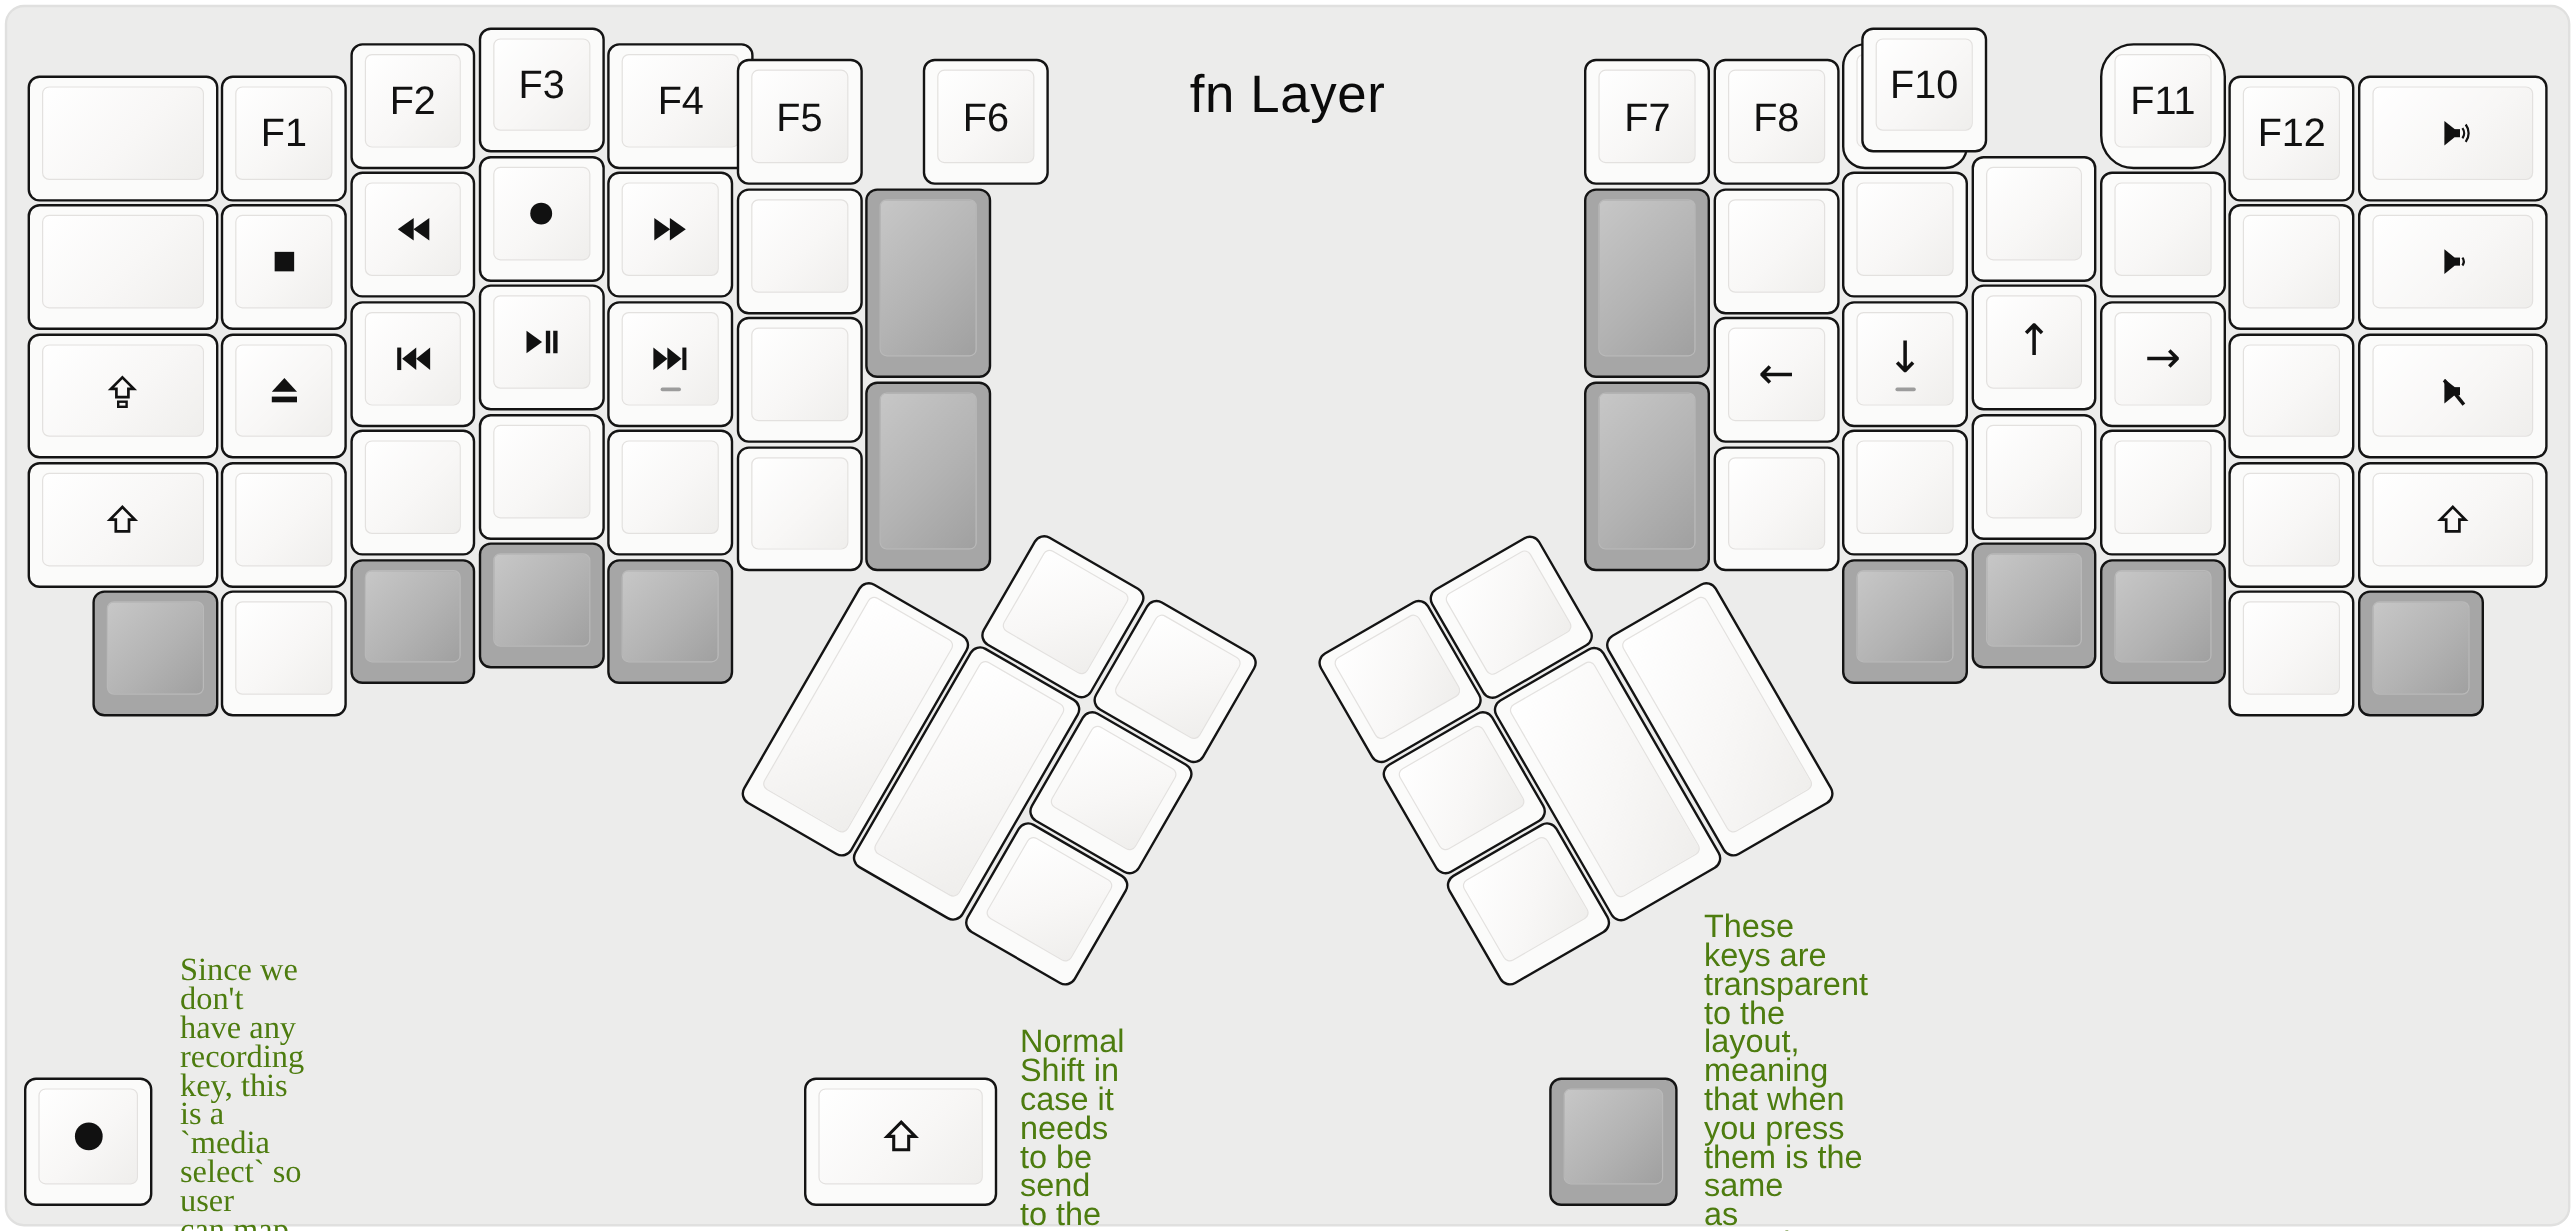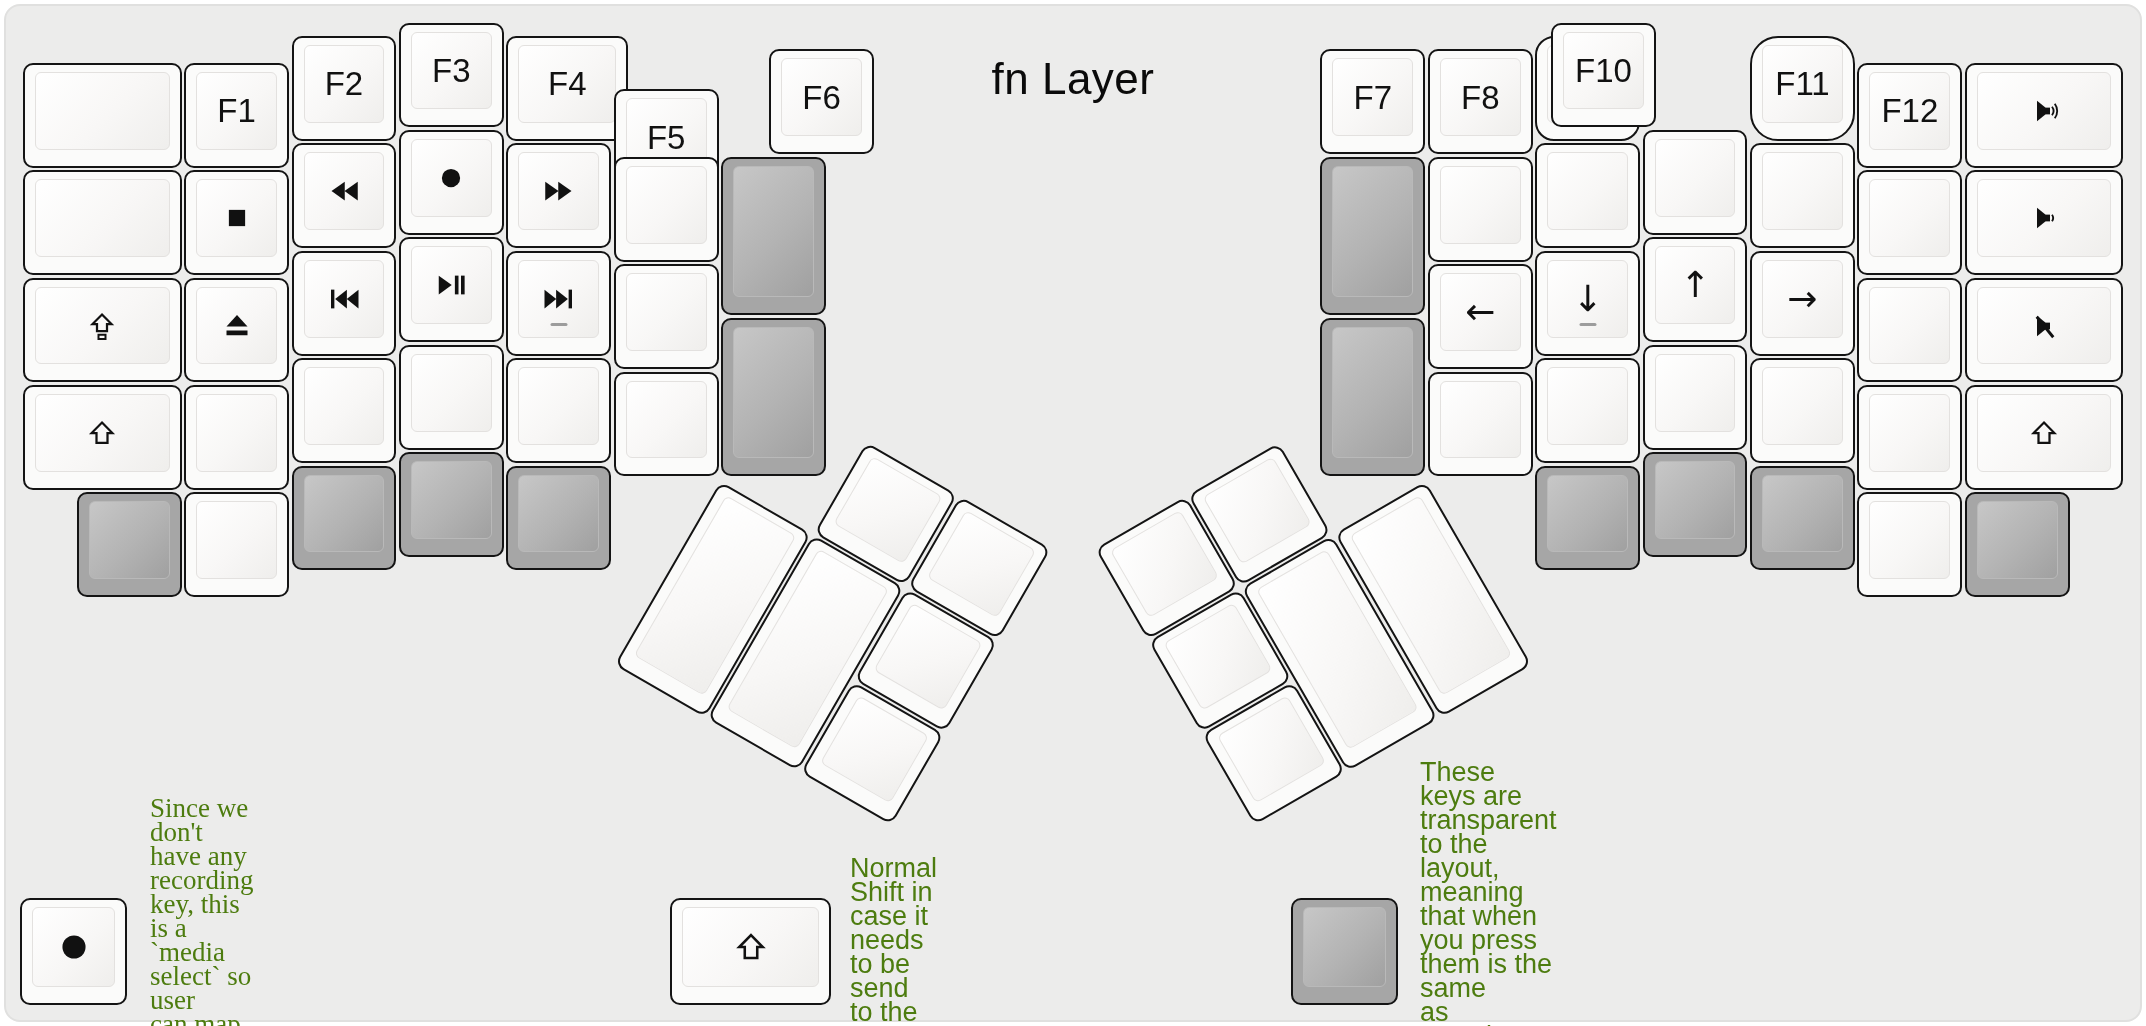--- a/index.html
+++ b/index.html
@@ -208,21 +208,21 @@
               <path d="M9.7 4.5 V19.5 L19.1 12 Z" fill="#111"></path>
               <path d="M0.4 4.5 V19.5 L9.8 12 Z" fill="#111"></path>
             </svg>
           </span>
           <div class="homing"></div>
         </div>
       </div>
       <div class="key w" style="left: 506.3px; top: 358.125px; width: 104.9px; height: 104.9px;">
         <div class="cap"></div>
       </div>
-      <div class="key w" style="left: 613.7px; top: 49.35px; width: 104.9px; height: 104.9px; margin-top: 40px;">
+      <div class="key w" style="left: 613.7px; top: 49.35px; width: 104.9px; height: 104.9px;">
         <div class="cap">
           <span class="klabel">F5</span>
         </div>
       </div>
       <div class="key w" style="left: 613.7px; top: 156.75px; width: 104.9px; height: 104.9px;">
         <div class="cap"></div>
       </div>
       <div class="key w" style="left: 613.7px; top: 264.15px; width: 104.9px; height: 104.9px;">
         <div class="cap"></div>
       </div>

